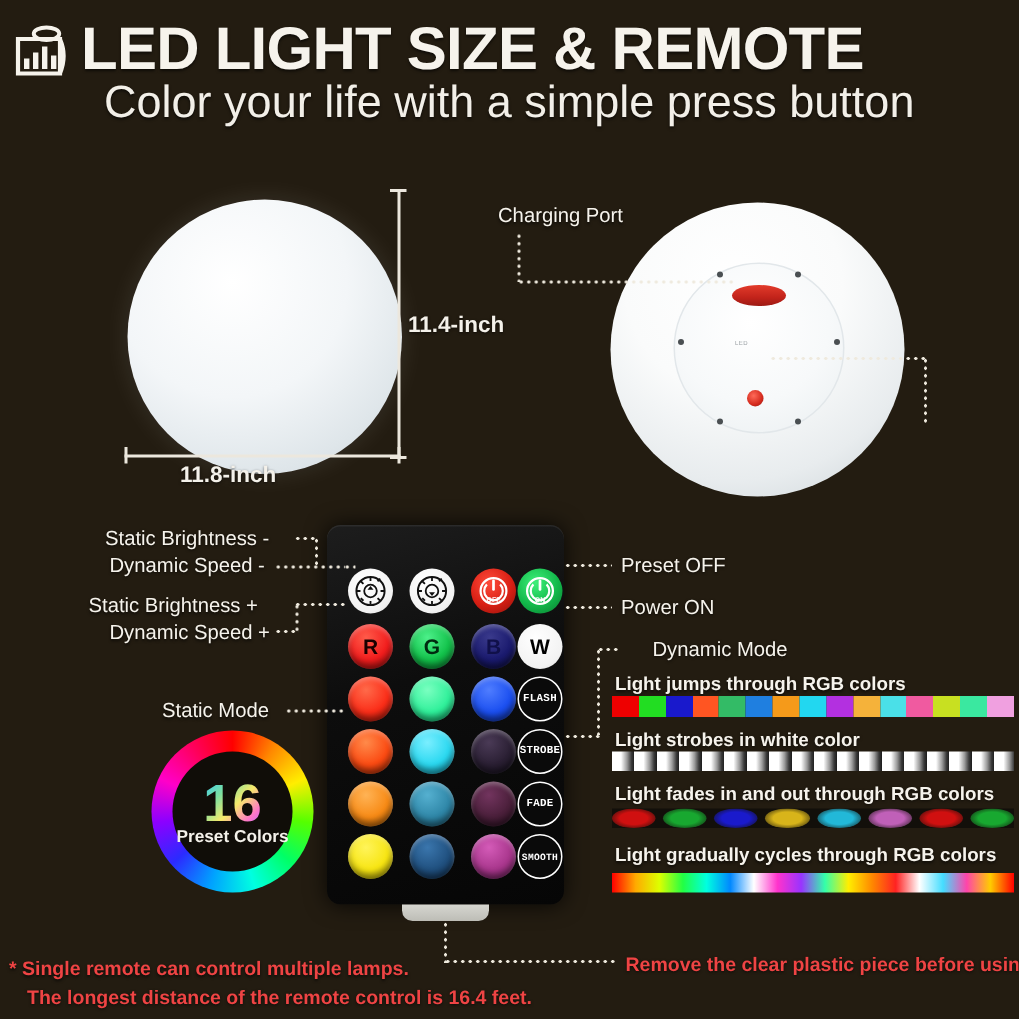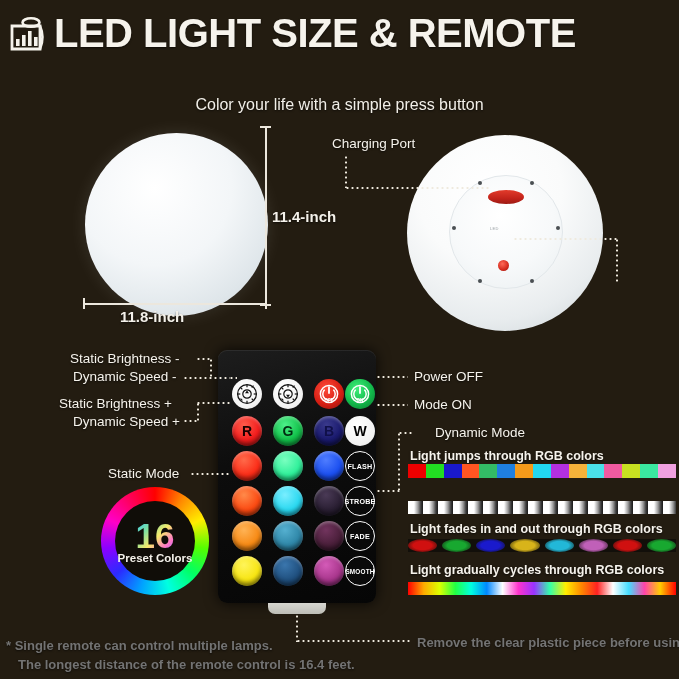--- a/index.html
+++ b/index.html
@@ -19,23 +19,22 @@
   .title-row{position:absolute;left:6px;top:8px;width:673px;height:50px;display:flex;align-items:center;}
   .logo{width:44px;height:44px;flex:0 0 44px;position:relative;margin-right:4px;}
   .logo svg{display:block;}
   .title-text{
     font-size:40px;line-height:42px;font-weight:bold;
     letter-spacing:-0.5px;color:#f6f3ec;white-space:nowrap;
     text-shadow:0 1px 2px rgba(0,0,0,.6);
   }
   .subtitle{
     position:absolute;left:0;top:54px;width:679px;text-align:center;
-    font-size:16px;line-height:30px;color:#f2efe8;white-space:nowrap;
+    font-size:30px;line-height:30px;color:#f2efe8;white-space:nowrap;
     text-shadow:0 1px 2px rgba(0,0,0,.6);
-    margin-top:36px;
   }
 
   
   .globe{
     border-radius:50%;
     background:radial-gradient(circle at 38% 30%, #ffffff 0%, #f3f6f8 45%, #dfe6ea 75%, #cbd4da 100%);
     box-shadow:0 0 18px rgba(255,255,255,.10);
   }
 
   
@@ -102,21 +101,21 @@
     border:1.6px solid #ffffff;background:#0a0a0a;
     display:flex;align-items:center;justify-content:center;
     color:#ffffff;font-weight:bold;box-sizing:border-box;
   }
   .btn-white{
     background:radial-gradient(circle at 40% 32%, #ffffff 0%, #f2f2f2 70%, #d8d8d8 100%);
     display:flex;align-items:center;justify-content:center;
     color:#000;font-weight:bold;
   }
   .btn-letter{font-size:14px;font-weight:bold;}
-  .mode-text{font-size:7.2px;font-weight:bold;letter-spacing:.2px;}
+  .mode-text{font-size:7.2px;font-weight:bold;letter-spacing:.2px;font-family:Liberation Mono, monospace;}
 
   
   .wheel{
     border-radius:50%;
     background:conic-gradient(#ff0000,#ff8800,#ffee00,#55ff00,#00ff66,#00ffe1,#00a2ff,#2b2bff,#8c00ff,#ff00c8,#ff0060,#ff0000);
     display:flex;align-items:center;justify-content:center;
   }
   .wheel-hole{
     border-radius:50%;background:#100d08;
     display:flex;flex-direction:column;align-items:center;justify-content:center;
@@ -133,21 +132,21 @@
   .strip{position:absolute;display:flex;overflow:hidden;}
   .strip .seg{height:100%;flex:1 1 auto;}
   .strip-white{background:repeating-linear-gradient(90deg,#ffffff 0px,#ffffff 6px,#9c9c9c 10px,#3a3a3a 13px,#1a1a1a 15px);}
   .strip-fade{background:#120f0a;}
   .fade-pill{height:100%;border-radius:50%/50%;}
   .strip-smooth{
     background:linear-gradient(90deg,#ff0000,#ffaa00,#ddff00,#22ff44,#00ffe0,#0088ff,#ffffff,#ff33cc,#9933ff,#33ffaa,#ffee00,#ff8800,#ff2222,#ffffff,#44ddff,#ff44aa,#ffcc00,#ff0000);
   }
 
   
-  .foot{font-size:13px;font-weight:bold;color:#737373;white-space:nowrap;text-shadow:0 1px 2px rgba(0,0,0,.6);line-height:20px;}
+  .foot{font-size:13px;font-weight:bold;color:#ef4444;white-space:nowrap;text-shadow:0 1px 2px rgba(0,0,0,.6);line-height:20px;}
 </style>
 </head>
 <body>
 
 <div class="stage">
 
   <div class="abs header">
     <div class="title-row">
       <span class="logo">
         <svg width="44" height="44" viewBox="0 0 44 44">
@@ -314,24 +313,24 @@
   <div class="abs dot-h" style="left:190px;top:473px;width:40px;"></div>
 
   <div class="abs wheel" style="left:101px;top:487px;width:108px;height:108px;">
     <div class="wheel-hole" style="width:80px;height:80px;">
       <span class="wheel-num">16</span>
       <span class="wheel-sub">Preset Colors</span>
     </div>
   </div>
 
   <div class="abs dot-h" style="left:376px;top:376px;width:32px;"></div>
-  <div class="abs lbl" style="left:414px;top:369px;">Power OFF</div>
+  <div class="abs lbl" style="left:414px;top:369px;">Preset OFF</div>
 
   <div class="abs dot-h" style="left:376px;top:404px;width:32px;"></div>
-  <div class="abs lbl" style="left:414px;top:397px;">Mode ON</div>
+  <div class="abs lbl" style="left:414px;top:397px;">Power ON</div>
 
   <div class="abs dot-h" style="left:376px;top:490px;width:24px;"></div>
   <div class="abs dot-v" style="left:398px;top:432px;height:58px;"></div>
   <div class="abs dot-h" style="left:398px;top:432px;width:16px;"></div>
   <div class="abs lbl" style="left:419px;top:425px;padding-left:16px;">Dynamic Mode</div>
 
   <div class="abs mode-cap" style="left:410px;top:449px;">Light jumps through RGB colors</div>
   <div class="strip" id="strip-jump" style="left:408px;top:464px;width:268px;height:14px;">
       <div class="seg" style="background: rgb(238, 0, 0);"></div>
       <div class="seg" style="background: rgb(34, 221, 34);"></div>
@@ -343,20 +342,21 @@
       <div class="seg" style="background: rgb(34, 215, 240);"></div>
       <div class="seg" style="background: rgb(179, 48, 224);"></div>
       <div class="seg" style="background: rgb(245, 178, 58);"></div>
       <div class="seg" style="background: rgb(74, 224, 232);"></div>
       <div class="seg" style="background: rgb(240, 90, 160);"></div>
       <div class="seg" style="background: rgb(200, 224, 33);"></div>
       <div class="seg" style="background: rgb(58, 232, 160);"></div>
       <div class="seg" style="background: rgb(240, 160, 224);"></div>
     </div>
 
+  <div class="abs mode-cap" style="left:410px;top:486px;">Light strobes in white color</div>
   <div class="strip strip-white" style="left:408px;top:501px;width:268px;height:13px;"></div>
 
   <div class="abs mode-cap" style="left:410px;top:522px;">Light fades in and out through RGB colors</div>
   <div class="strip strip-fade" id="strip-fade" style="left:408px;top:539px;width:268px;height:13px;gap:5px;">
       <div class="fade-pill" style="flex: 1 1 auto; background: radial-gradient(rgb(208, 16, 16) 0%, rgb(208, 16, 16) 45%, rgb(18, 15, 10) 100%);"></div>
       <div class="fade-pill" style="flex: 1 1 auto; background: radial-gradient(rgb(24, 168, 48) 0%, rgb(24, 168, 48) 45%, rgb(18, 15, 10) 100%);"></div>
       <div class="fade-pill" style="flex: 1 1 auto; background: radial-gradient(rgb(26, 26, 204) 0%, rgb(26, 26, 204) 45%, rgb(18, 15, 10) 100%);"></div>
       <div class="fade-pill" style="flex: 1 1 auto; background: radial-gradient(rgb(216, 180, 26) 0%, rgb(216, 180, 26) 45%, rgb(18, 15, 10) 100%);"></div>
       <div class="fade-pill" style="flex: 1 1 auto; background: radial-gradient(rgb(34, 184, 216) 0%, rgb(34, 184, 216) 45%, rgb(18, 15, 10) 100%);"></div>
       <div class="fade-pill" style="flex: 1 1 auto; background: radial-gradient(rgb(192, 96, 184) 0%, rgb(192, 96, 184) 45%, rgb(18, 15, 10) 100%);"></div>

